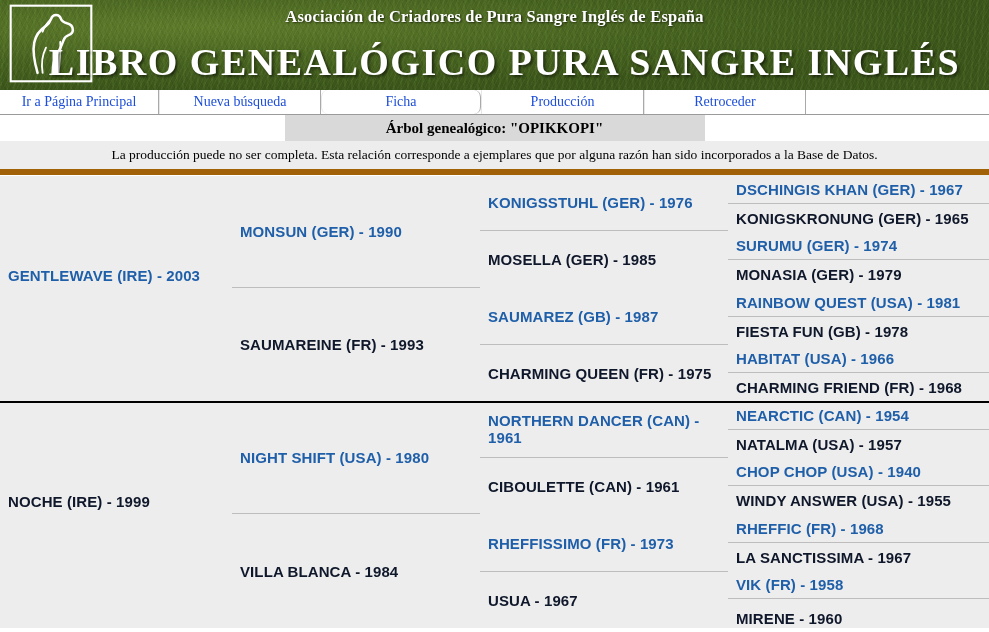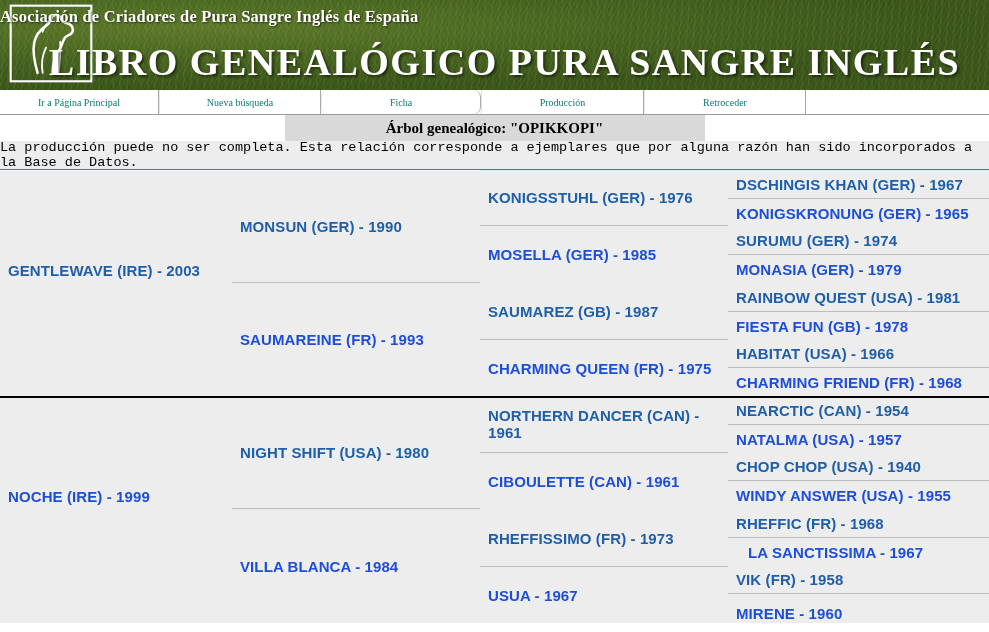--- a/index.html
+++ b/index.html
@@ -33,21 +33,21 @@
       repeating-linear-gradient(118deg, rgba(255,255,255,0.045) 0px, rgba(255,255,255,0.045) 1px, rgba(0,0,0,0) 1px, rgba(0,0,0,0) 4px),
       repeating-linear-gradient(62deg, rgba(0,0,0,0.06) 0px, rgba(0,0,0,0.06) 1px, rgba(0,0,0,0) 1px, rgba(0,0,0,0) 5px),
       repeating-linear-gradient(95deg, rgba(120,160,60,0.12) 0px, rgba(120,160,60,0.12) 2px, rgba(0,0,0,0) 2px, rgba(0,0,0,0) 7px);
     pointer-events: none;
   }
   .banner-title {
     position: absolute;
     top: 7px;
     left: 0;
     width: 989px;
-    text-align: left;
+    text-align: center;
     color: #ffffff;
     font-size: 16.5px;
     font-weight: bold;
     font-family: "Liberation Serif", serif;
     letter-spacing: 0.2px;
     text-shadow: 1px 1px 2px rgba(0,0,0,0.6);
   }
   .banner-big {
     position: absolute;
     top: 40px;
@@ -75,22 +75,22 @@
   
   .navbar {
     display: flex;
     align-items: stretch;
     height: 24px;
     background: #ffffff;
     border-bottom: 1px solid #9a9a9a;
   }
   .navitem {
     font-family: "Liberation Serif", serif;
-    font-size: 10px;
-    color: #0f766e;
+    font-size: 14px;
+    color: #1d4ed8;
     display: flex;
     align-items: center;
     justify-content: center;
     background: #ffffff;
     border-right: 1px solid #a9a9a9;
     border-left: 1px solid #e7e7e7;
     cursor: pointer;
     white-space: nowrap;
   }
   .navitem:first-child { border-left: none; }
@@ -121,22 +121,22 @@
     font-family: "Liberation Serif", serif;
   }
   .notice {
     height: 28px;
     background: #ededed;
     display: flex;
     align-items: center;
     justify-content: center;
     font-size: 13.5px;
     color: #000000;
-    font-family: Liberation Mono, monospace;
-    border-bottom: 1px solid #a16207;
+    font-family: Liberation Serif, serif;
+    border-bottom: 6px solid #a16207;
   }
 
   
   .tree {
     position: relative;
     background: #ededed;
     height: 453px;
     width: 989px;
   }
   .col {
@@ -158,21 +158,21 @@
     font-weight: bold;
     font-size: 15px;
     letter-spacing: 0.1px;
     box-sizing: border-box;
   }
   .cell-inner {
     padding-left: 8px;
     padding-right: 6px;
   }
   .sire { color: #1f5fa9; }
-  .dam  { color: #1d4ed8; }
+  .dam  { color: #0f172a; }
 
   .cell.sep { border-bottom: 1px solid #bdbdbd; }
 
   
   .mid-divider {
     position: absolute;
     left: 0;
     width: 989px;
     height: 2px;
     background: #000000;
@@ -308,21 +308,21 @@
       </div>
       <div class="cell sep" style="height:28px;">
         <div class="cell-inner sire">CHOP CHOP (USA) - 1940</div>
       </div>
       <div class="cell" style="height:28px;">
         <div class="cell-inner dam">WINDY ANSWER (USA) - 1955</div>
       </div>
       <div class="cell sep" style="height:29px;">
         <div class="cell-inner sire">RHEFFIC (FR) - 1968</div>
       </div>
-      <div class="cell" style="height:28px;margin-left:12px;">
+      <div class="cell" style="height:28px;">
         <div class="cell-inner dam">LA SANCTISSIMA - 1967</div>
       </div>
       <div class="cell sep" style="height:28px;">
         <div class="cell-inner sire">VIK (FR) - 1958</div>
       </div>
       <div class="cell" style="height:28px;align-items:flex-end;">
         <div class="cell-inner dam">MIRENE - 1960</div>
       </div>
     </div>
 

